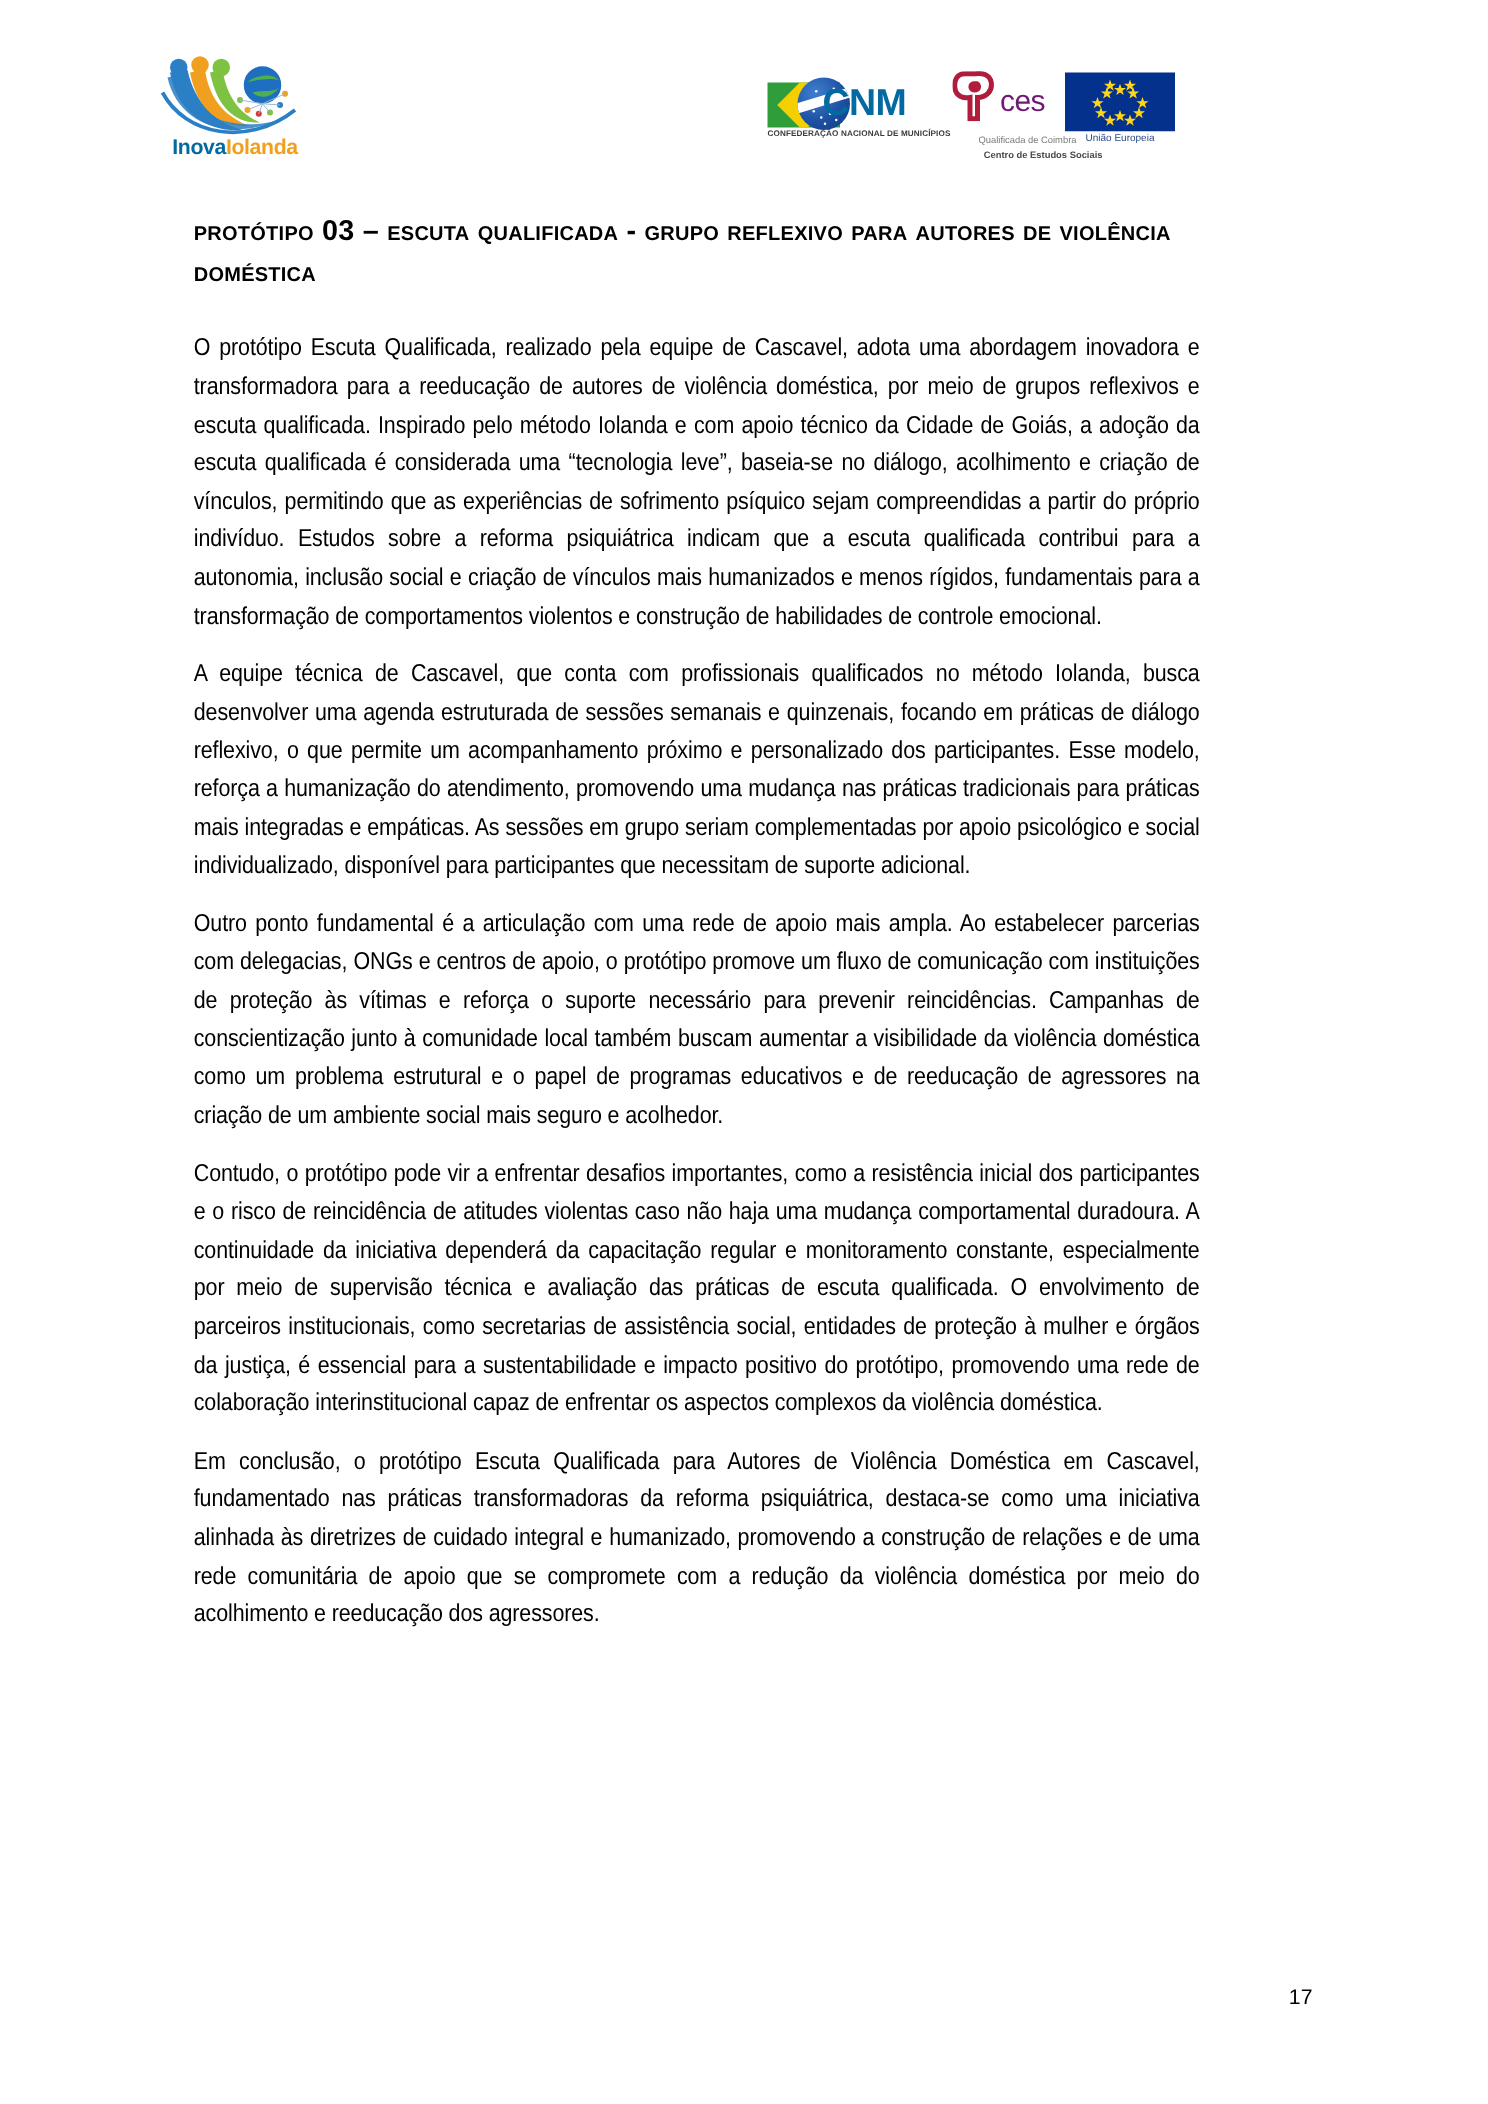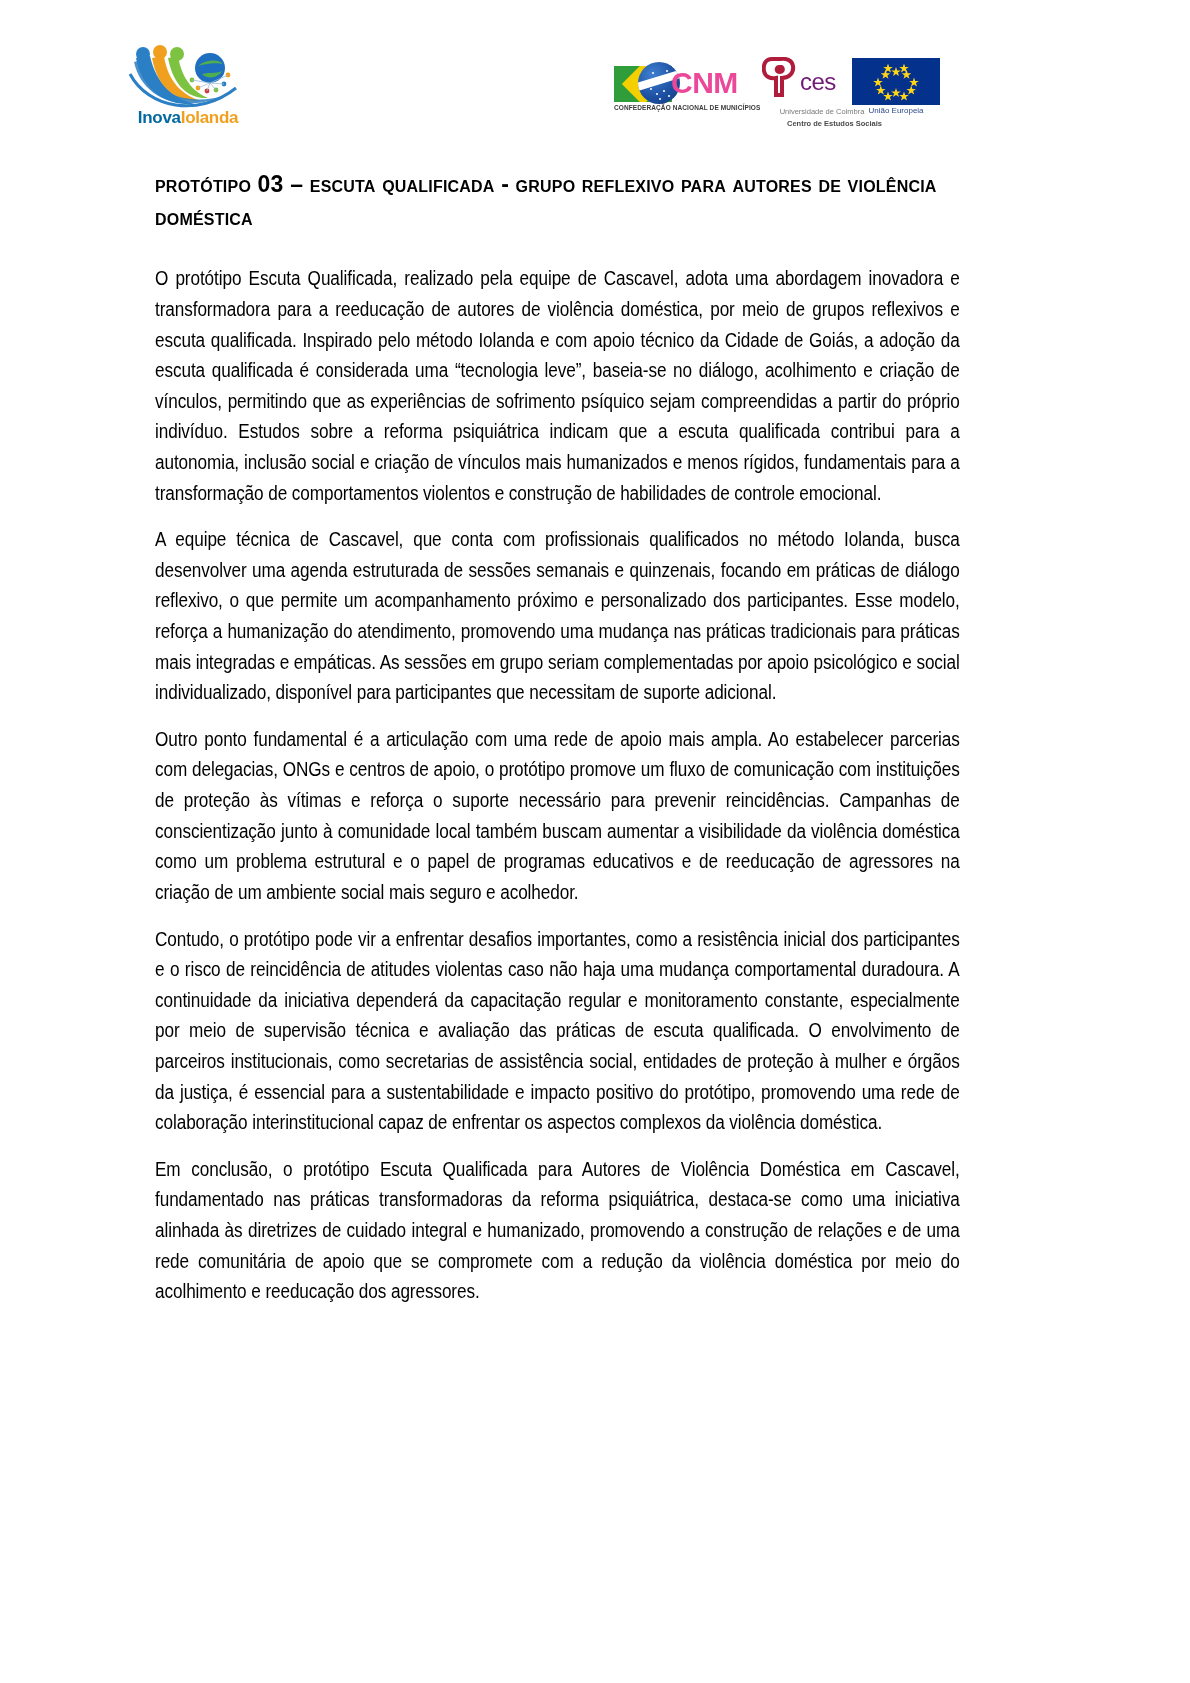--- a/index.html
+++ b/index.html
@@ -111,25 +111,25 @@
   }
   .cnm-globe .star {
     position: absolute;
     width: 2px;
     height: 2px;
     background: #ffffff;
     border-radius: 50%;
   }
   .cnm-letters {
     position: absolute;
-    left: 57px;
+    left: 44px;
     top: 2px;
     font-size: 30px;
     font-weight: bold;
-    color: #ec4899;
+    color: #0369a1;
     letter-spacing: -0.5px;
     line-height: 38px;
   }
   .cnm-sub {
     position: absolute;
     left: 0;
     top: 42px;
     width: 130px;
     text-align: center;
     font-size: 6.5px;
@@ -311,21 +311,21 @@
       <div class="cnm-sub">CONFEDERAÇÃO NACIONAL DE MUNICÍPIOS</div>
     </div>
 
     <div class="logo-ces">
       <svg class="ces-mark" viewBox="0 0 36 40">
         <path d="M10 2 C3 2, 1 8, 2 14 C3 20, 9 22, 14 21 L14 38 L20 38 L20 21 C27 21, 32 16, 31 9 C30 3, 24 1, 18 2 Z" fill="none" stroke="#b01c3b" stroke-width="4"></path>
         <path d="M17 8 C14 8, 12 11, 13 14 C14 17, 18 18, 21 16 C24 14, 23 9, 20 8 Z" fill="#b01c3b"></path>
       </svg>
       <div class="ces-word">ces</div>
       <div class="ces-sub1">Centro de Estudos Sociais</div>
-      <div class="ces-sub2">Universidade de Coimbra</div>
+      <div class="ces-sub2">Qualificada de Coimbra</div>
     </div>
 
     <div class="logo-eu">
       <div class="eu-flag">
         <svg viewBox="0 0 88 47" width="88" height="47">
           <g fill="#ffd617">
             <polygon points="44,9 45.2,12.4 48.8,12.4 45.9,14.6 47,18 44,15.9 41,18 42.1,14.6 39.2,12.4 42.8,12.4"></polygon>
             <polygon points="44,30 45.2,33.4 48.8,33.4 45.9,35.6 47,39 44,36.9 41,39 42.1,35.6 39.2,33.4 42.8,33.4"></polygon>
             <polygon points="33.5,11.8 34.7,15.2 38.3,15.2 35.4,17.4 36.5,20.8 33.5,18.7 30.5,20.8 31.6,17.4 28.7,15.2 32.3,15.2"></polygon>
             <polygon points="54.5,11.8 55.7,15.2 59.3,15.2 56.4,17.4 57.5,20.8 54.5,18.7 51.5,20.8 52.6,17.4 49.7,15.2 53.3,15.2"></polygon>
@@ -348,14 +348,15 @@
   <div class="content">
     <h1 class="doc-title">Protótipo 03 – Escuta Qualificada - Grupo Reflexivo para Autores de Violência Doméstica</h1>
 
     <p class="para">O protótipo Escuta Qualificada, realizado pela equipe de Cascavel, adota uma abordagem inovadora e transformadora para a reeducação de autores de violência doméstica, por meio de grupos reflexivos e escuta qualificada. Inspirado pelo método Iolanda e com apoio técnico da Cidade de Goiás, a adoção da escuta qualificada é considerada uma “tecnologia leve”, baseia-se no diálogo, acolhimento e criação de vínculos, permitindo que as experiências de sofrimento psíquico sejam compreendidas a partir do próprio indivíduo. Estudos sobre a reforma psiquiátrica indicam que a escuta qualificada contribui para a autonomia, inclusão social e criação de vínculos mais humanizados e menos rígidos, fundamentais para a transformação de comportamentos violentos e construção de habilidades de controle emocional.</p>
     <p class="para">A equipe técnica de Cascavel, que conta com profissionais qualificados no método Iolanda, busca desenvolver uma agenda estruturada de sessões semanais e quinzenais, focando em práticas de diálogo reflexivo, o que permite um acompanhamento próximo e personalizado dos participantes. Esse modelo, reforça a humanização do atendimento, promovendo uma mudança nas práticas tradicionais para práticas mais integradas e empáticas. As sessões em grupo seriam complementadas por apoio psicológico e social individualizado, disponível para participantes que necessitam de suporte adicional.</p>
     <p class="para">Outro ponto fundamental é a articulação com uma rede de apoio mais ampla. Ao estabelecer parcerias com delegacias, ONGs e centros de apoio, o protótipo promove um fluxo de comunicação com instituições de proteção às vítimas e reforça o suporte necessário para prevenir reincidências. Campanhas de conscientização junto à comunidade local também buscam aumentar a visibilidade da violência doméstica como um problema estrutural e o papel de programas educativos e de reeducação de agressores na criação de um ambiente social mais seguro e acolhedor.</p>
     <p class="para">Contudo, o protótipo pode vir a enfrentar desafios importantes, como a resistência inicial dos participantes e o risco de reincidência de atitudes violentas caso não haja uma mudança comportamental duradoura. A continuidade da iniciativa dependerá da capacitação regular e monitoramento constante, especialmente por meio de supervisão técnica e avaliação das práticas de escuta qualificada. O envolvimento de parceiros institucionais, como secretarias de assistência social, entidades de proteção à mulher e órgãos da justiça, é essencial para a sustentabilidade e impacto positivo do protótipo, promovendo uma rede de colaboração interinstitucional capaz de enfrentar os aspectos complexos da violência doméstica.</p>
     <p class="para">Em conclusão, o protótipo Escuta Qualificada para Autores de Violência Doméstica em Cascavel, fundamentado nas práticas transformadoras da reforma psiquiátrica, destaca-se como uma iniciativa alinhada às diretrizes de cuidado integral e humanizado, promovendo a construção de relações e de uma rede comunitária de apoio que se compromete com a redução da violência doméstica por meio do acolhimento e reeducação dos agressores.</p>
   </div>
 
+  <div class="page-number">17</div>
 
 </div>
 
 </body></html>

